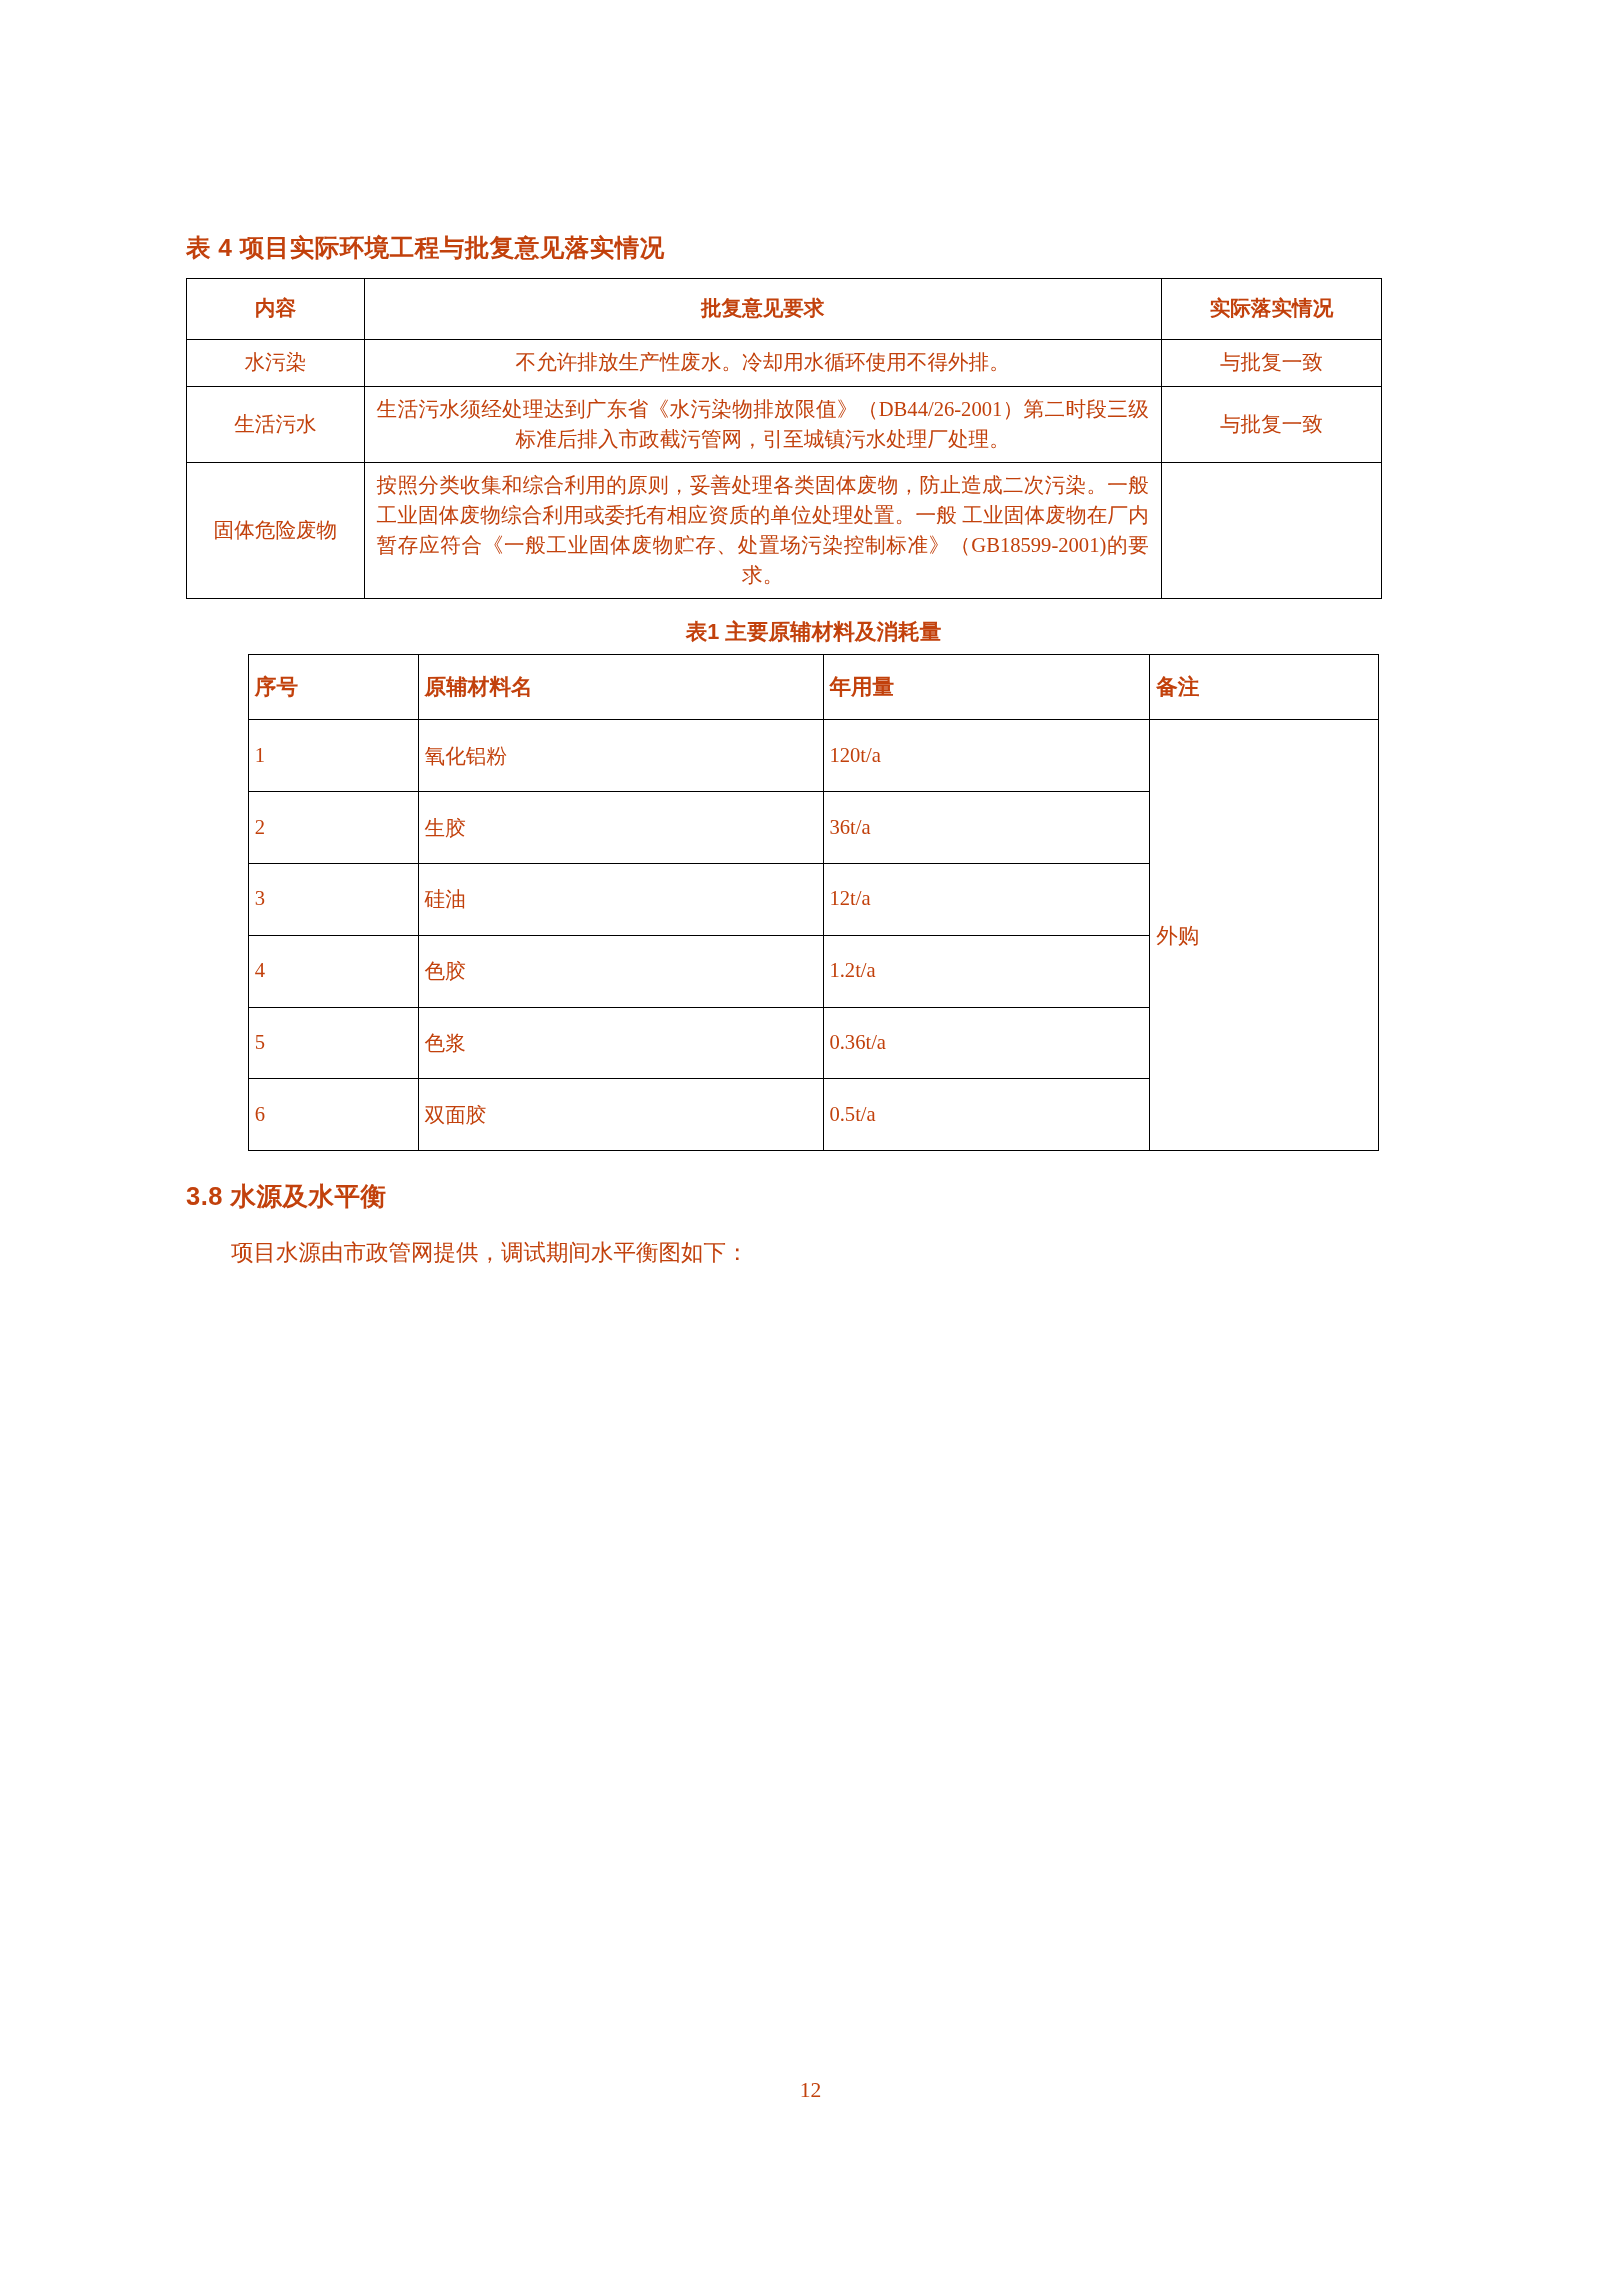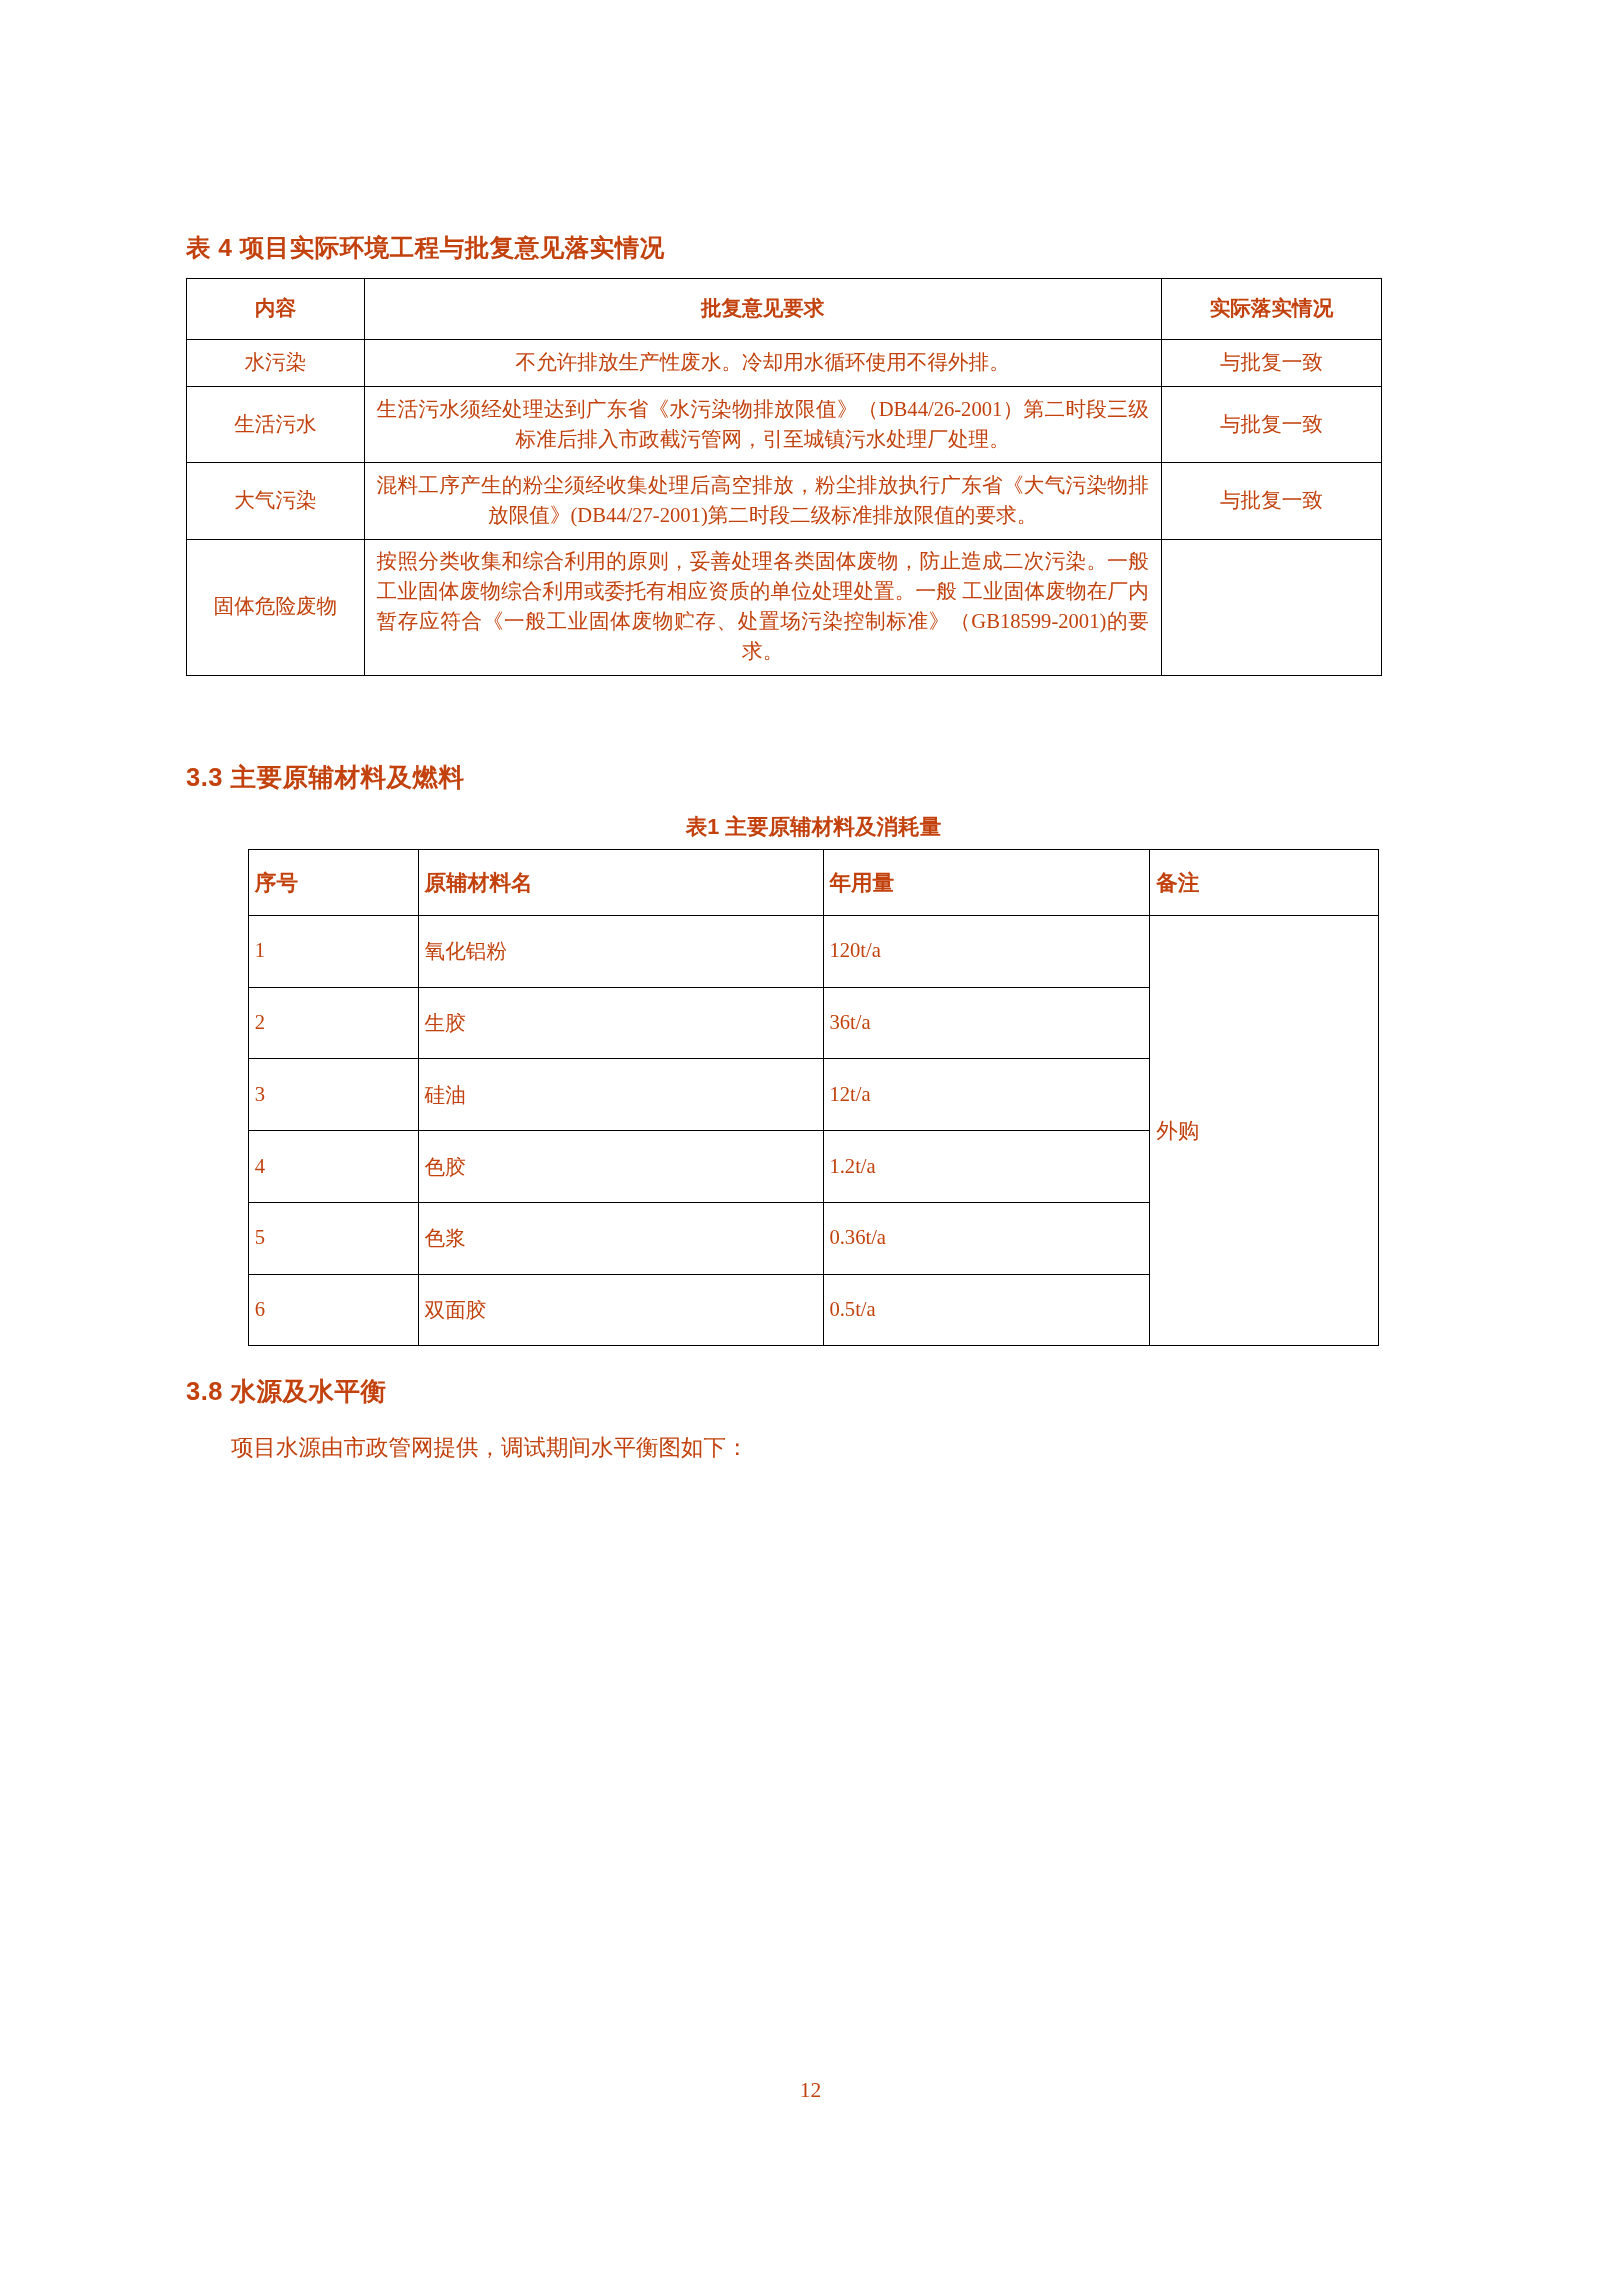--- a/index.html
+++ b/index.html
@@ -155,33 +155,27 @@
           <td class="c-content">水污染</td>
           <td class="c-req req-cell">不允许排放生产性废水。冷却用水循环使用不得外排。</td>
           <td class="c-actual">与批复一致</td>
         </tr>
         <tr>
           <td class="c-content">生活污水</td>
           <td class="c-req req-cell">生活污水须经处理达到广东省《水污染物排放限值》（DB44/26-2001）第二时段三级标准后排入市政截污管网，引至城镇污水处理厂处理。</td>
           <td class="c-actual">与批复一致</td>
         </tr>
         <tr>
-          <td class="c-content">大气污染</td>
-          <td class="c-req req-cell">混料工序产生的粉尘须经收集处理后高空排放，粉尘排放执行广东省《大气污染物排放限值》(DB44/27-2001)第二时段二级标准排放限值的要求。</td>
-          <td class="c-actual">与批复一致</td>
-        </tr>
-        <tr>
           <td class="c-content">固体危险废物</td>
           <td class="c-req req-cell">按照分类收集和综合利用的原则，妥善处理各类固体废物，防止造成二次污染。一般工业固体废物综合利用或委托有相应资质的单位处理处置。一般 工业固体废物在厂内暂存应符合《一般工业固体废物贮存、处置场污染控制标准》（GB18599-2001)的要求。</td>
           <td class="c-actual"></td>
         </tr>
       </tbody>
     </table>
 
-    <h2 class="section" id="sec33">3.3 主要原辅材料及燃料</h2>
 
     <div class="table1-title">表1 主要原辅材料及消耗量</div>
 
     <table id="table1">
       <thead>
         <tr>
           <td class="c-no">序号</td>
           <td class="c-name">原辅材料名</td>
           <td class="c-amount">年用量</td>
           <td class="c-note">备注</td>

